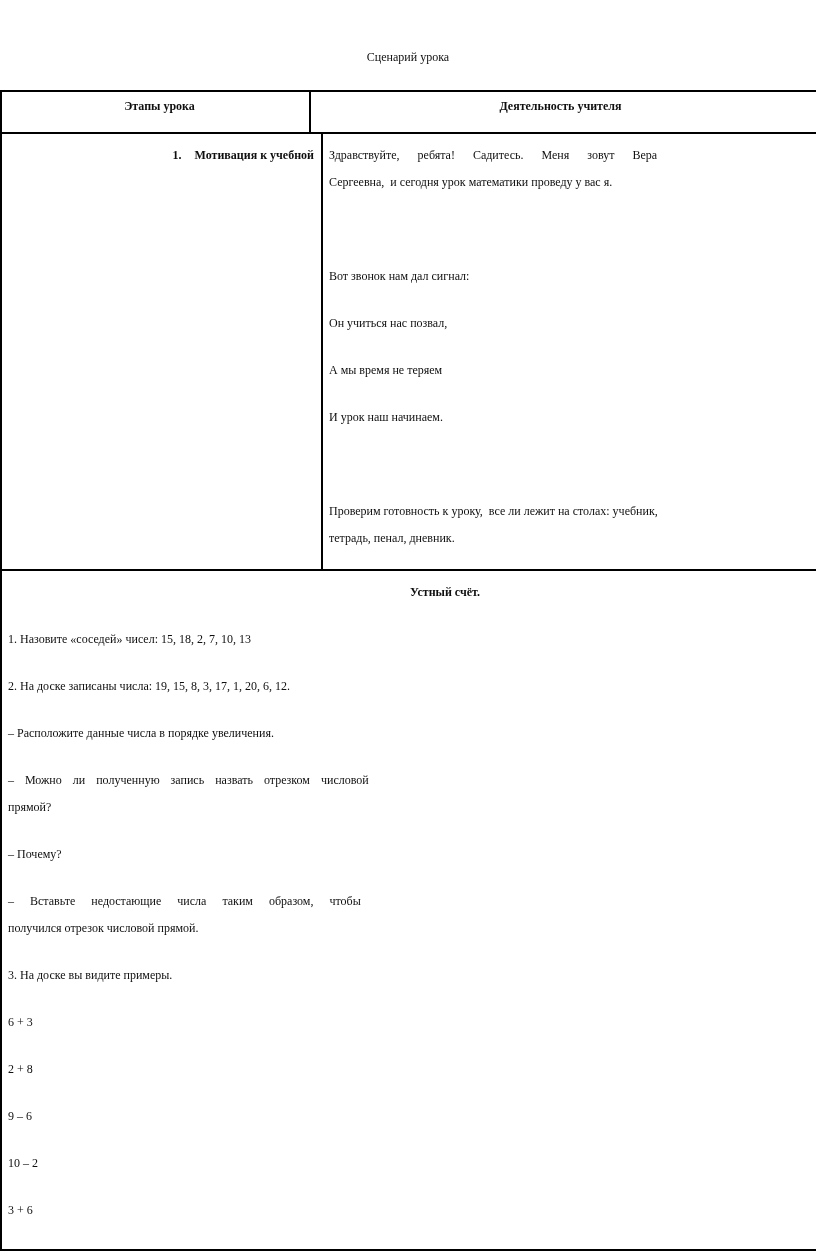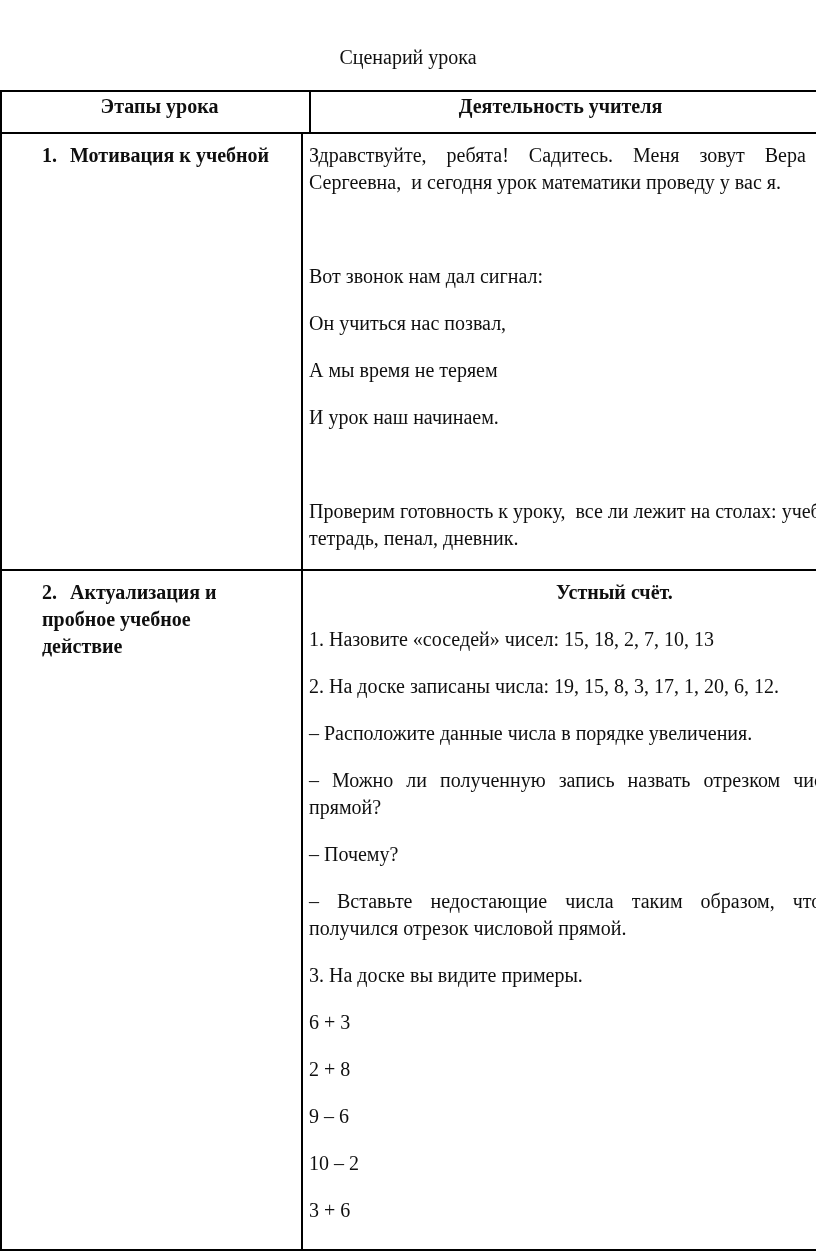--- a/index.html
+++ b/index.html
@@ -3,21 +3,21 @@
 <meta charset="utf-8">
 <style>
   html,body{margin:0;padding:0;background:#fff;}
   .page{
     position:relative;
     width:816px;height:1257px;
     overflow:hidden;
     background:#fff;
     color:#0f0f0f;
     font-family:"Liberation Serif","DejaVu Serif",serif;
-    font-size:20px;
+    font-size:12px;
   }
   .doc-title{
     position:absolute;top:44px;left:0;width:816px;
     text-align:center;line-height:27px;
   }
   .lesson-table{
     position:absolute;top:90px;left:0;
     width:844px;
     border:2px solid #000;
     box-sizing:border-box;
@@ -32,22 +32,23 @@
     border-right:2px solid #000;
     box-sizing:border-box;
   }
   .cr{flex:1 1 auto;box-sizing:border-box;}
   .hcell{
     font-weight:bold;text-align:center;
     padding-top:1px;line-height:27px;margin-left:8px;
   }
   .hteacher{padding-right:40px;}
   .stage-cell{
-    font-weight:bold;text-align:left;
+    font-weight:bold;text-align:right;
     padding:8px 7px 12px 40px;
+    margin-left:20px;
   }
   .teacher-cell{padding:8px 7px 0 6px;}
   .tl{line-height:27px;white-space:pre;}
   .pend{margin-bottom:20px;}
   .gap{height:27px;margin-bottom:20px;}
   .heading{font-weight:bold;text-align:center;margin-left:47px;}
   .numgap{display:inline-block;width:13px;}
 </style>
 </head>
 <body>
@@ -75,25 +76,20 @@
           <div class="tl pend">Он учиться нас позвал,</div>
           <div class="tl pend">А мы время не теряем</div>
           <div class="tl pend">И урок наш начинаем.</div>
           <div class="gap"></div>
           <div class="tl">Проверим готовность к уроку,  все ли лежит на столах: учебник,</div>
           <div class="tl pend">тетрадь, пенал, дневник.</div>
         </div>
     </div>
 
     <div class="trow r2">
-      <div class="cl stage-cell">
-          <div class="tl"><span>2.</span><span class="numgap"></span><span>Актуализация и</span></div>
-          <div class="tl">пробное учебное</div>
-          <div class="tl">действие</div>
-        </div>
       <div class="cr teacher-cell">
           <div class="tl heading pend">Устный счёт.</div>
           <div class="tl pend">1. Назовите «соседей» чисел: 15, 18, 2, 7, 10, 13</div>
           <div class="tl pend">2. На доске записаны числа: 19, 15, 8, 3, 17, 1, 20, 6, 12.</div>
           <div class="tl pend">– Расположите данные числа в порядке увеличения.</div>
           <div class="tl" style="word-spacing: 8px;">– Можно ли полученную запись назвать отрезком числовой</div>
           <div class="tl pend">прямой?</div>
           <div class="tl pend">– Почему?</div>
           <div class="tl" style="word-spacing: 13px;">– Вставьте недостающие числа таким образом, чтобы</div>
           <div class="tl pend">получился отрезок числовой прямой.</div>

